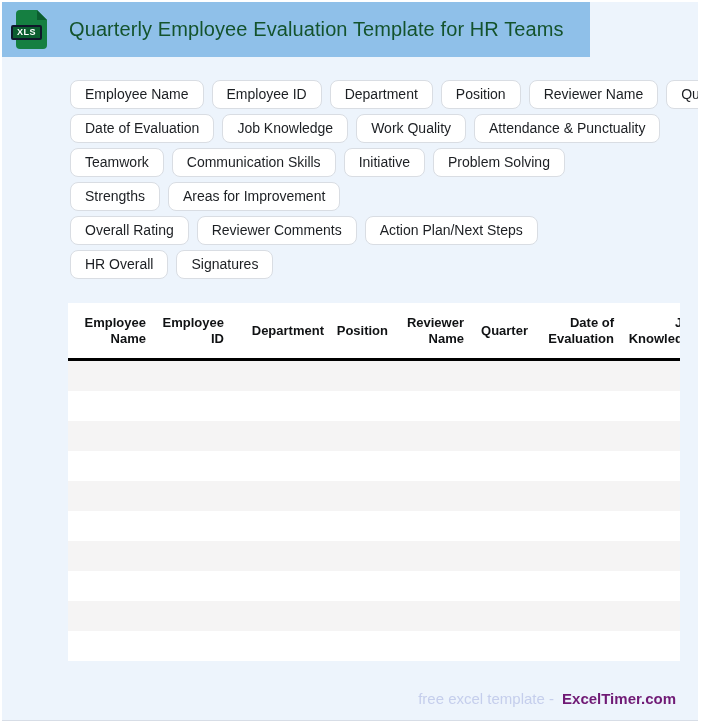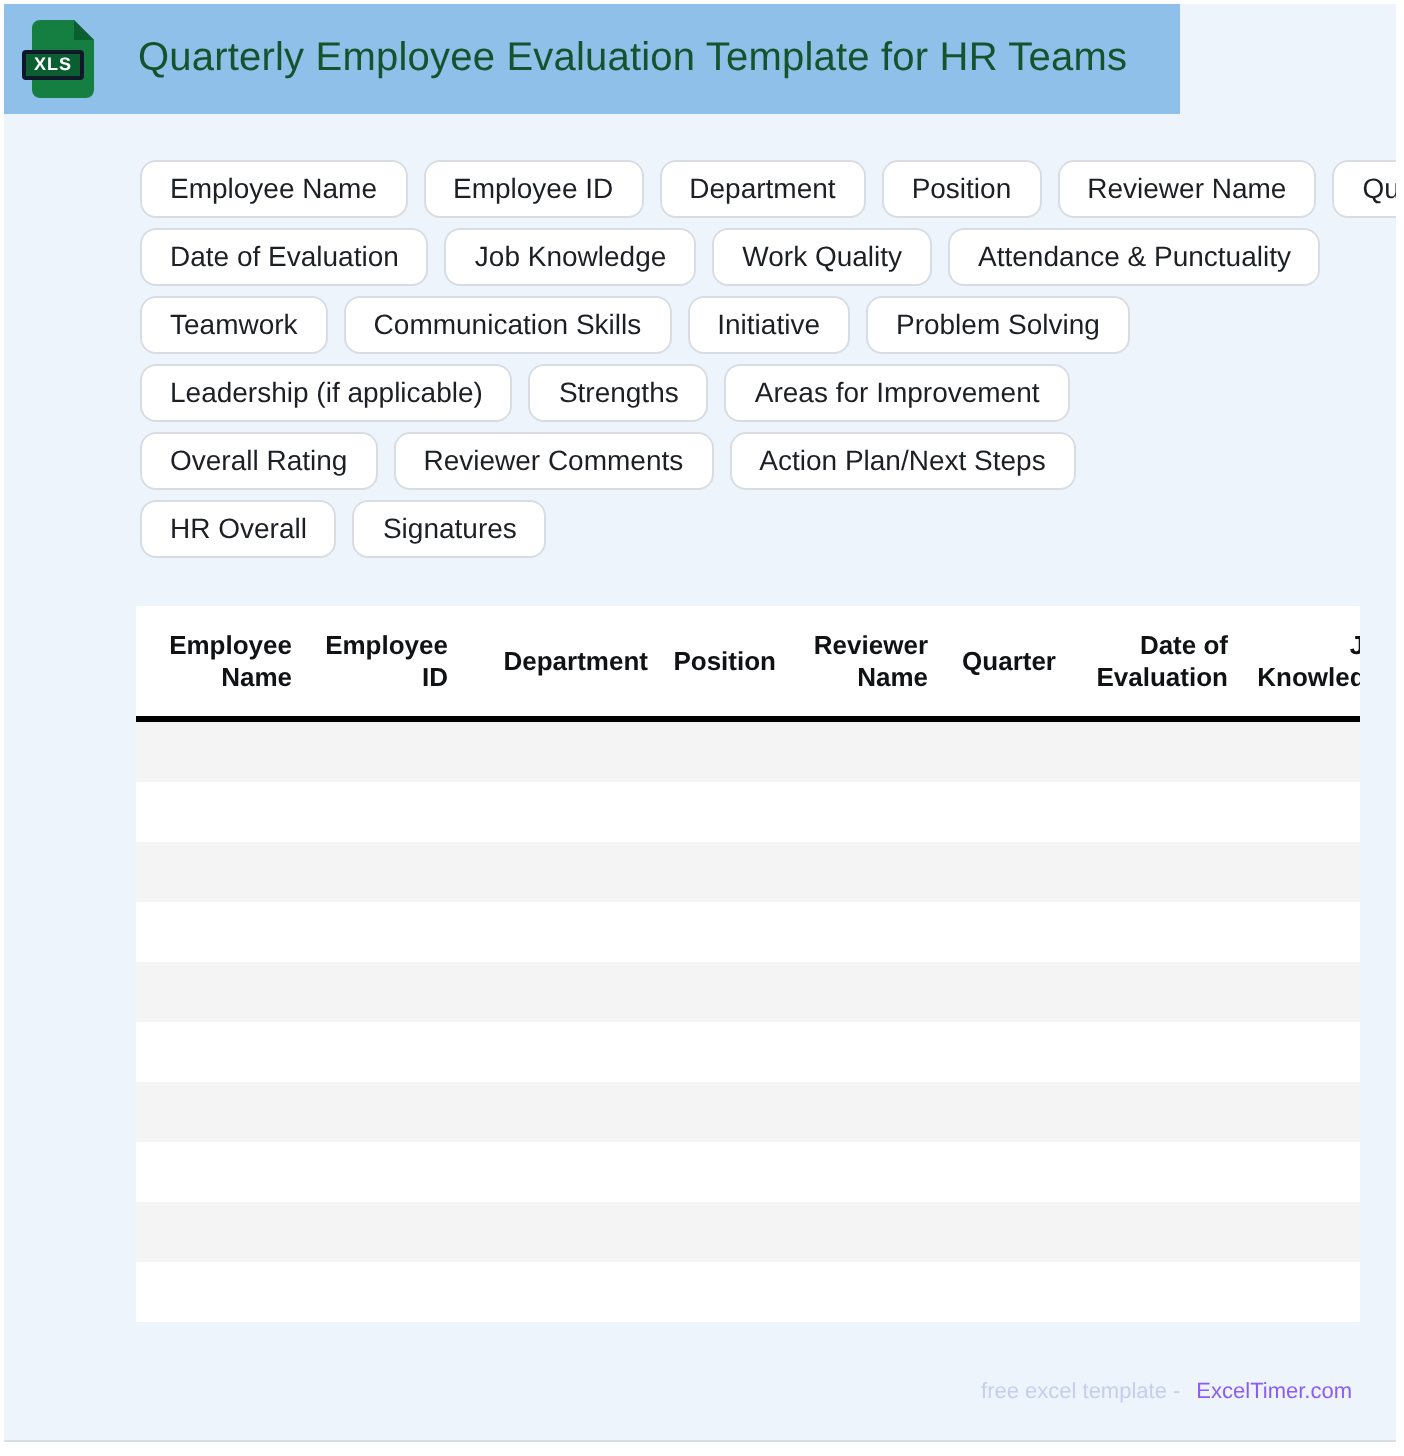--- a/index.html
+++ b/index.html
@@ -114,24 +114,24 @@
   .sheet-body .row { width: 612px; height: 30px; }
   .sheet-body .row:nth-child(odd)  { background: #f5f4f4; }
   .sheet-body .row:nth-child(even) { background: #ffffff; }
   
   .footer {
     margin: 29px 22px 0 0;
     display: flex;
     justify-content: flex-end;
     align-items: baseline;
     gap: 8px;
-    font-size: 11px;
+    font-size: 15px;
   }
   .footer .footer-text  { color: #c5ceec; }
-  .footer .footer-brand { color: #8b5cf6; font-weight: 400; }
+  .footer .footer-brand { color: #701a75; font-weight: 700; }
 </style>
 </head>
 <body>
 
 <div class="page">
 
   <div class="titlebar">
     <div class="file-icon">
       <span class="fold-mask"></span>
       <span class="fold"></span>
@@ -155,21 +155,20 @@
         <div class="chip">Work Quality</div>
         <div class="chip">Attendance &amp; Punctuality</div>
       </div>
       <div class="chip-row">
         <div class="chip">Teamwork</div>
         <div class="chip">Communication Skills</div>
         <div class="chip">Initiative</div>
         <div class="chip">Problem Solving</div>
       </div>
       <div class="chip-row">
-        <div class="chip">Leadership (if applicable)</div>
         <div class="chip">Strengths</div>
         <div class="chip">Areas for Improvement</div>
       </div>
       <div class="chip-row">
         <div class="chip">Overall Rating</div>
         <div class="chip">Reviewer Comments</div>
         <div class="chip">Action Plan/Next Steps</div>
       </div>
       <div class="chip-row">
         <div class="chip">HR Overall</div>

